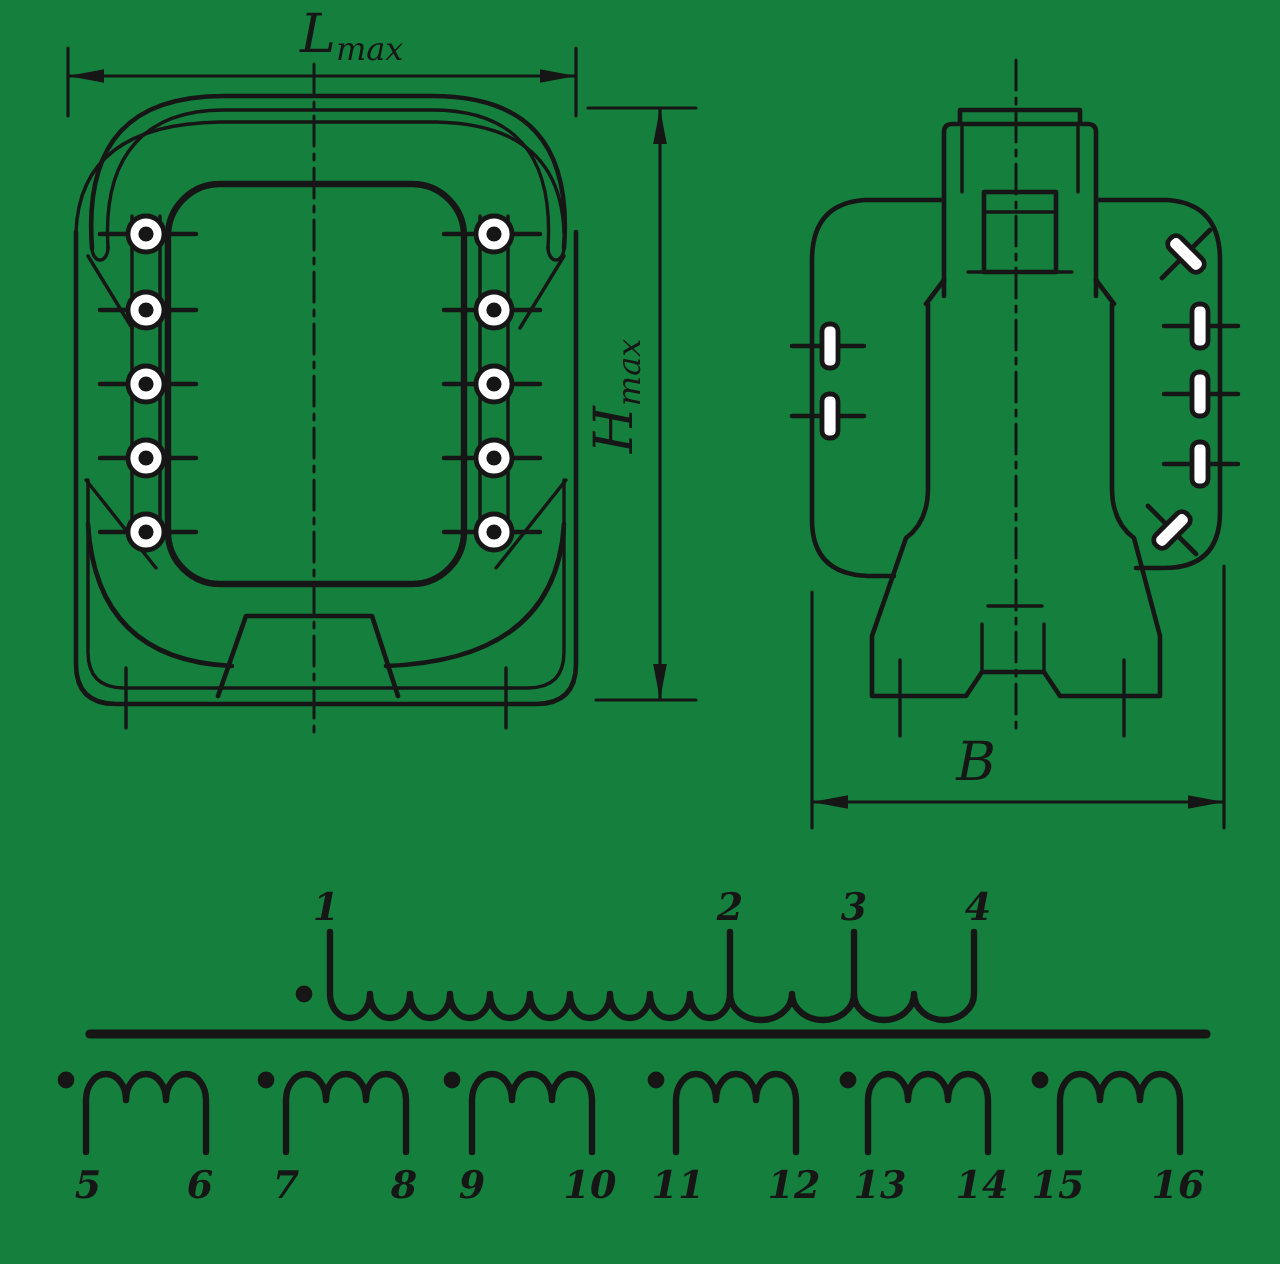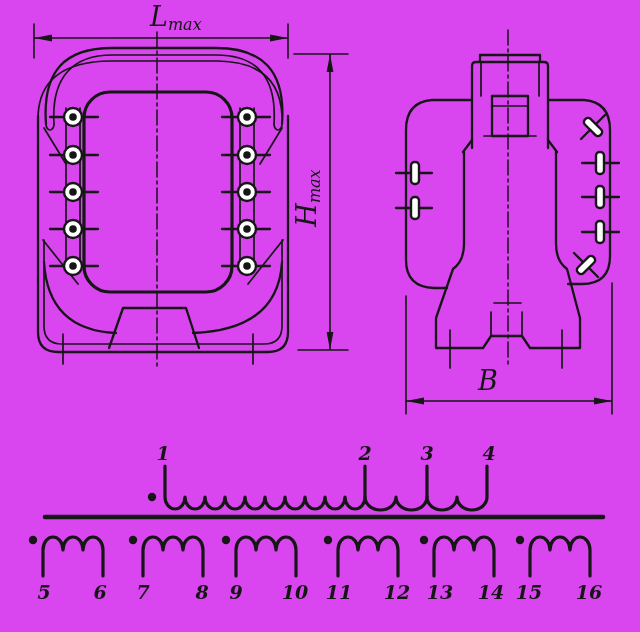--- a/index.html
+++ b/index.html
@@ -1,16 +1,16 @@
 <!DOCTYPE html>
 <html><head>
 <meta charset="utf-8">
 <style>
   html,body{margin:0;padding:0;background:#ffffff;}
-  .page{width:640px;height:632px;background:#d946ef;position:relative;overflow:hidden;}
+  .page{width:640px;height:632px;background:#15803d;position:relative;overflow:hidden;}
   svg{display:block;}
   .ink{stroke:#161616;fill:none;stroke-linecap:round;stroke-linejoin:round;}
   .w1{stroke-width:1.7;}
   .w2{stroke-width:2.3;}
   .w3{stroke-width:3.2;}
   .core{stroke-width:4.6;}
   .dim{stroke-width:1.6;}
   .cl{stroke-width:1.5;stroke-dasharray:15 4 3 4;}
   .fillink{fill:#161616;stroke:none;}
   .pinface{fill:#ffffff;stroke:#161616;stroke-width:2.4;}

